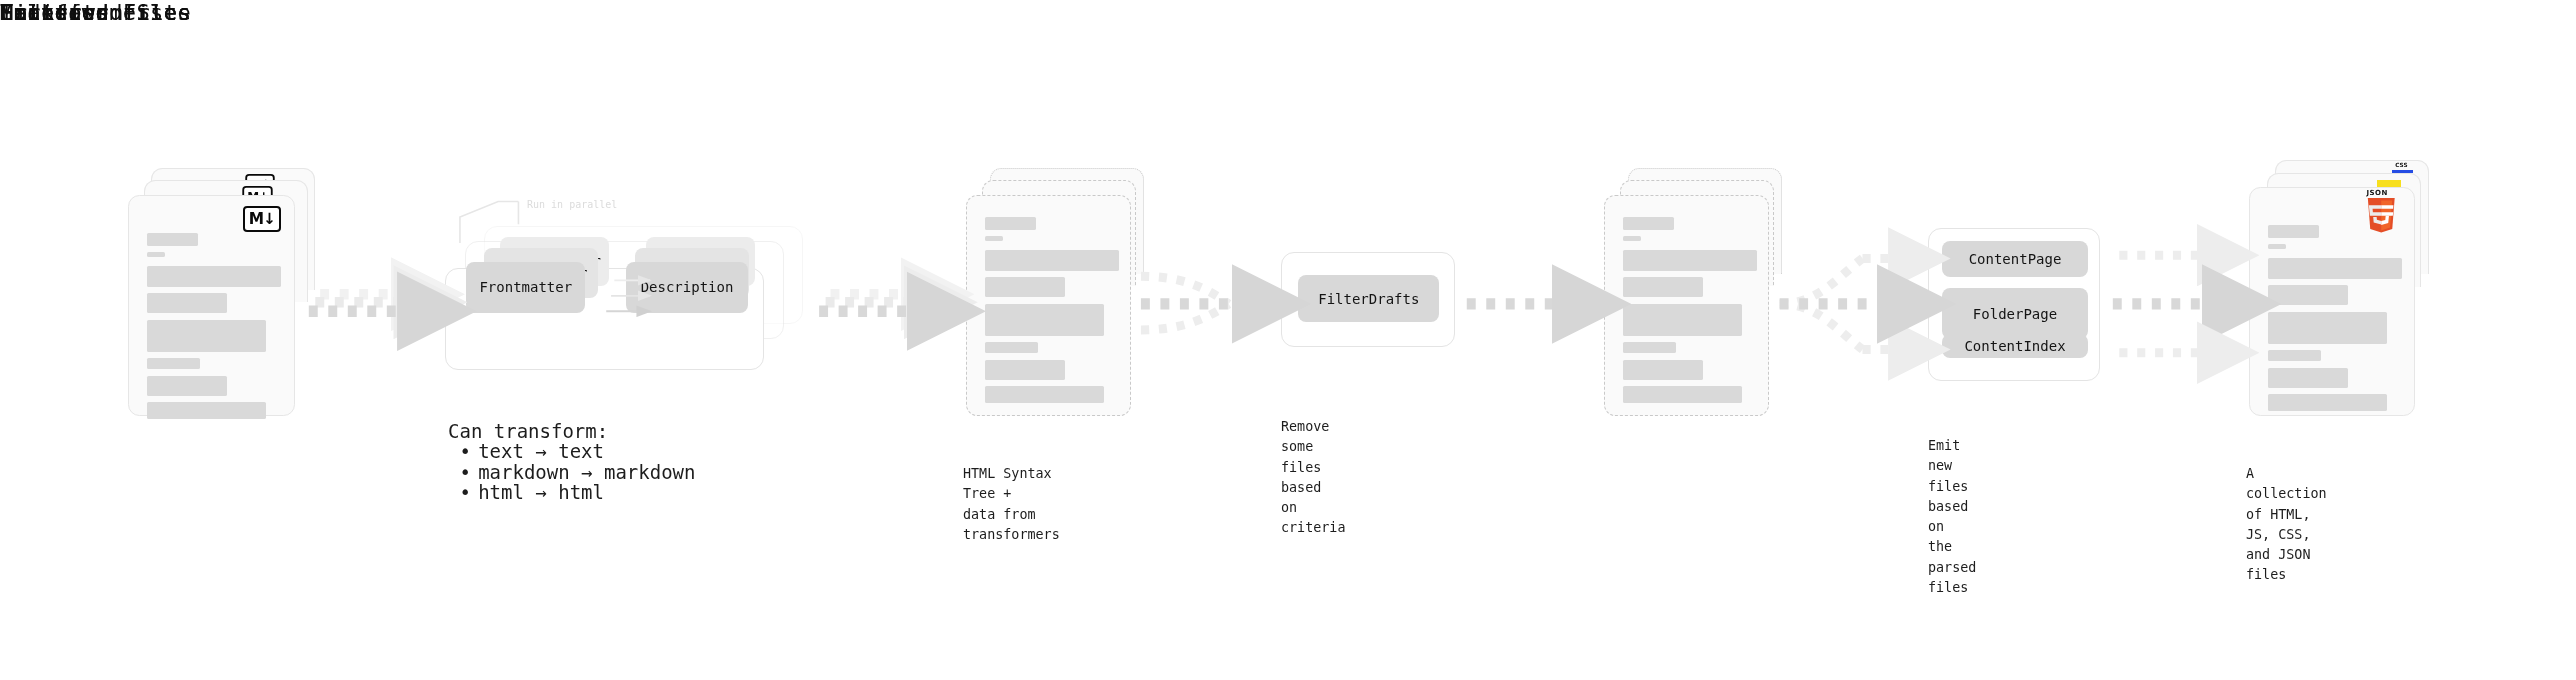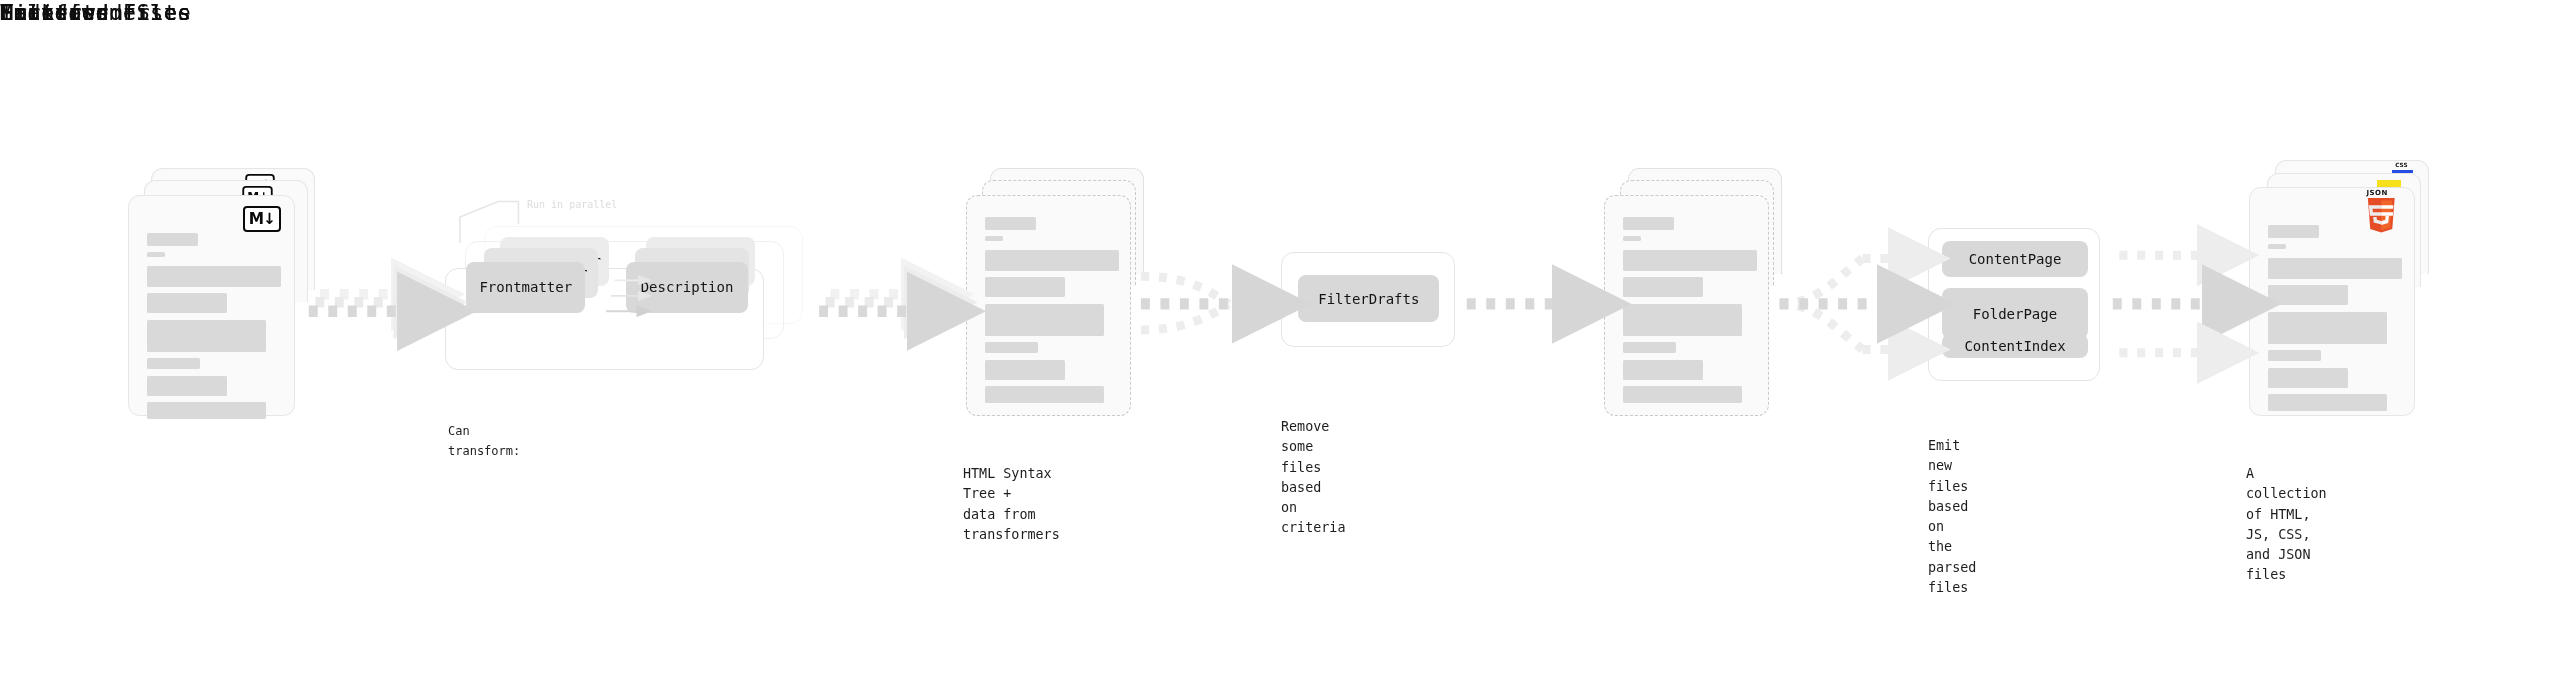--- a/index.html
+++ b/index.html
@@ -13,21 +13,21 @@
 
   
   .title{
     font-size:22px;letter-spacing:0.4px;color:#0f0f0f;white-space:nowrap;
     font-family:"DejaVu Sans Mono","Liberation Mono",monospace;
   }
   .subtitle{
     font-size:13.4px;line-height:20.3px;color:#1d1d1d;white-space:pre-line;
     font-family:"DejaVu Sans Mono","Liberation Mono",monospace;
   }
-  .bullets{font-size:12px;line-height:20.3px;color:#1d1d1d;}
+  .bullets{font-size:19px;line-height:20.3px;color:#1d1d1d;}
   .bullets .lead{margin:0 0 0 0;}
   .bullets ul{list-style:none;margin:0;padding:0 0 0 11.4px;}
   .bullets li{white-space:nowrap;}
   .bullets li::before{content:"\2022";margin-right:7.3px;}
 
   
   .filecard{
     position:absolute;background:#fafafa;border:1.2px solid #e6e6e6;
     border-radius:11.4px;box-sizing:border-box;
   }
@@ -115,20 +115,25 @@
       <div class="chip g1" style="left:38px;top:-21px;width:114px;height:50px;">Frontmatter</div>
       <div class="chip g1" style="left:189px;top:-21px;width:114px;height:50px;">Description</div>
       <div class="chip" style="left:20.3px;top:-7.3px;width:119px;height:51px;">Frontmatter</div>
       <div class="chip" style="left:180px;top:-7.3px;width:122px;height:51px;">Description</div>
     </div>
 
     <div class="title" style="left:448px;top:382px;">Transformers</div>
 
     <div class="bullets" style="left:448px;top:421px;position:absolute;">
       <div class="lead">Can transform:</div>
+      <ul>
+        <li>text → text</li>
+        <li>markdown → markdown</li>
+        <li>html → html</li>
+      </ul>
     </div>
   </div>
 
   <div class="node">
     <div class="filecard dotted" style="left:990px;top:168px;width:154px;height:106px;border-radius:11.4px 11.4px 0 0;border-bottom:none;"></div>
     <div class="filecard dashed" style="left:982px;top:180px;width:154px;height:106px;border-radius:11.4px 11.4px 0 0;border-bottom:none;"></div>
 
     <div class="filecard dashed" style="left:966px;top:195px;width:165px;height:221px;">
       <div class="lines" style="top:21px;">
         <div class="bar" style="width:51px;height:13px;margin:0 0 5.7px 0;"></div>

